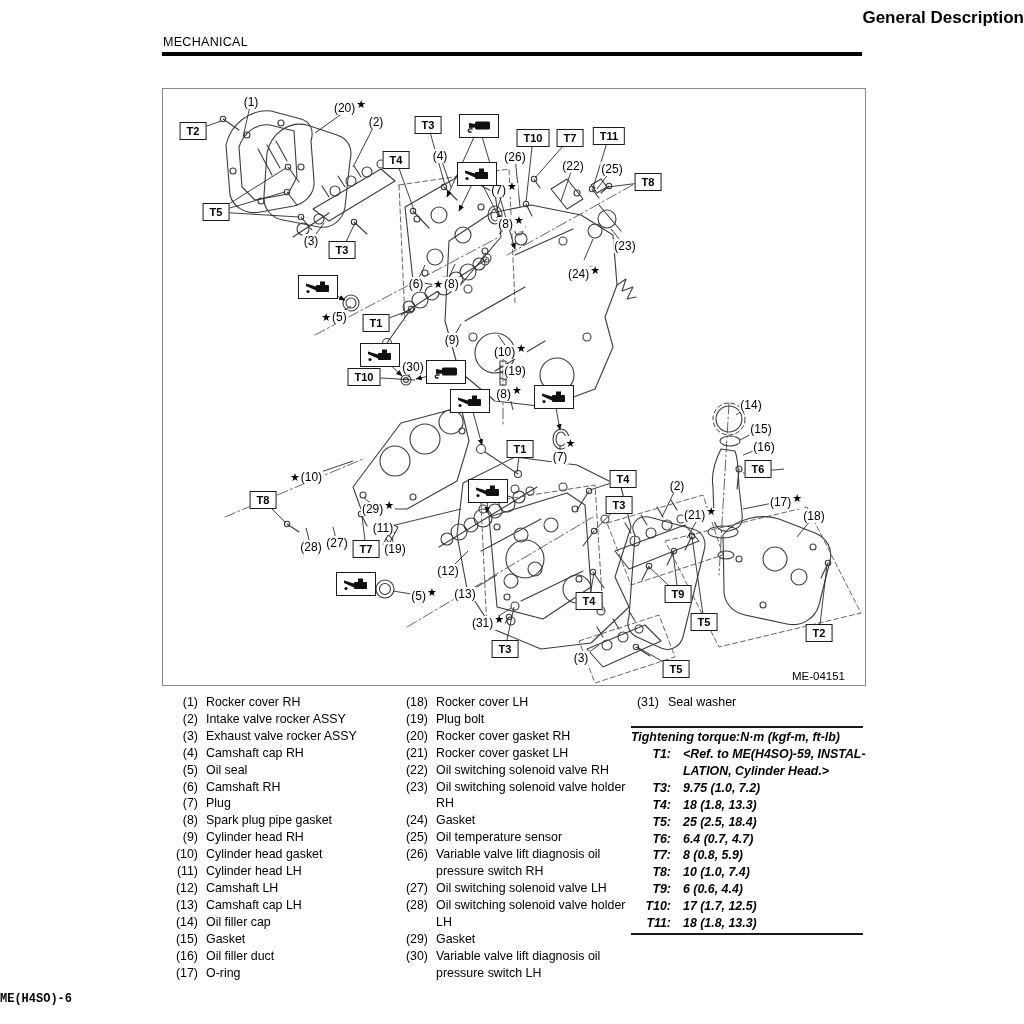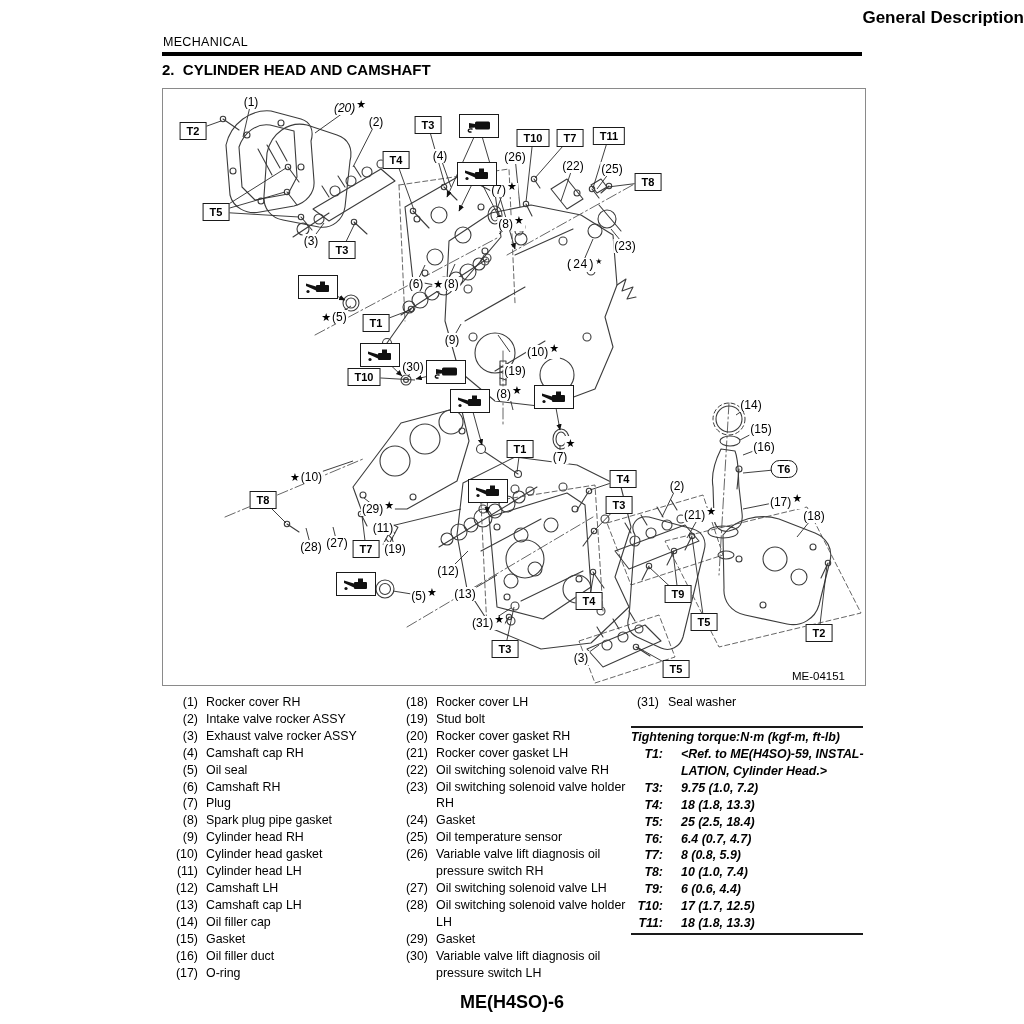--- a/index.html
+++ b/index.html
@@ -34,35 +34,34 @@
   .pcol{position:absolute;top:0;}
   .pcol1{left:2px;width:222px;}
   .pcol2{left:232px;width:236px;}
   .pcol3{left:469px;width:232px;}
   .prow{display:grid;grid-template-columns:34px 1fr;column-gap:8px;}
   .pcol3 .prow{grid-template-columns:28px 1fr;column-gap:9px;}
   .pnum{text-align:right;}
   .torque{font-weight:bold;font-style:italic;border-top:2px solid #1a1a1a;border-bottom:2px solid #1a1a1a;
           margin-top:15px;padding:1px 0 2px 0;line-height:16.8px;}
   .tq-head{font-size:12.4px;}
-  .trow{display:grid;grid-template-columns:32px 1fr;column-gap:18px;}
+  .trow{display:grid;grid-template-columns:32px 1fr;column-gap:12px;margin-left:8px;}
   .trow.gap{margin-bottom:1px;}
   .tlab{text-align:right;}
   .tval div{white-space:nowrap;}
-  .footer{position:absolute;top:992px;left:0;width:100%;text-align:center;
-          font-size:18px;font-weight:bold;}
+  .footer{position:absolute;top:992px;left:0;width:100%;text-align:left;
+          font-size:12px;font-weight:bold;font-family:Liberation Mono, monospace;}
 </style>
 </head>
 <body>
 
 <div class="page">
   <div class="doc-title">General Description</div>
   <div class="mech">MECHANICAL</div>
   <div class="rule-thick"></div>
-  <h2 class="heading">2.&nbsp; CYLINDER HEAD AND CAMSHAFT</h2>
 
   <div class="diagram">
     <svg class="artsvg" width="702" height="596" viewBox="0 0 702 596">
       <defs>
         <marker id="arr" markerWidth="8" markerHeight="8" refX="6.5" refY="3" orient="auto">
           <path d="M0,0 L7,3 L0,6 Z" fill="#111"></path>
         </marker>
       </defs>
       <g class="art">
 
@@ -348,44 +347,44 @@
         <div class="tbox" style="left: 485px; top: 93px;">T8</div>
         <div class="tbox" style="left: 53px; top: 123px;">T5</div>
         <div class="tbox" style="left: 179px; top: 161px;">T3</div>
         <div class="tbox" style="left: 213px; top: 234px;">T1</div>
         <div class="tbox" style="left: 201px; top: 288px;">T10</div>
         <div class="tbox" style="left: 100px; top: 411px;">T8</div>
         <div class="tbox" style="left: 203px; top: 460px;">T7</div>
         <div class="tbox" style="left: 357px; top: 360px;">T1</div>
         <div class="tbox" style="left: 460px; top: 390px;">T4</div>
         <div class="tbox" style="left: 456px; top: 416px;">T3</div>
-        <div class="tbox" style="left: 621px; top: 380px; border-radius: 9px;">T6</div>
+        <div class="tbox" style="left: 595px; top: 380px;">T6</div>
         <div class="tbox" style="left: 515px; top: 505px; text-align: right;">T9</div>
         <div class="tbox" style="left: 541px; top: 533px;">T5</div>
         <div class="tbox" style="left: 426px; top: 512px;">T4</div>
         <div class="tbox" style="left: 342px; top: 560px;">T3</div>
         <div class="tbox" style="left: 513px; top: 580px;">T5</div>
         <div class="tbox" style="left: 656px; top: 544px;">T2</div>
         <div class="plabel" style="left: 88px; top: 13px;"><span>(1)</span></div>
-        <div class="plabel" style="left: 187px; top: 19px; font-style: italic;"><span>(20)</span><span class="star raised">★</span></div>
+        <div class="plabel" style="left: 187px; top: 19px;"><span>(20)</span><span class="star raised">★</span></div>
         <div class="plabel" style="left: 213px; top: 33px;"><span>(2)</span></div>
         <div class="plabel" style="left: 277px; top: 67px;"><span>(4)</span></div>
         <div class="plabel" style="left: 352px; top: 68px;"><span>(26)</span></div>
         <div class="plabel" style="left: 410px; top: 77px;"><span>(22)</span></div>
         <div class="plabel" style="left: 449px; top: 80px;"><span>(25)</span></div>
         <div class="plabel" style="left: 341px; top: 101px;"><span>(7)</span><span class="star raised">★</span></div>
         <div class="plabel" style="left: 348px; top: 135px;"><span>(8)</span><span class="star raised">★</span></div>
         <div class="plabel" style="left: 148px; top: 152px;"><span>(3)</span></div>
         <div class="plabel" style="left: 253px; top: 195px;"><span>(6)</span></div>
         <div class="plabel" style="left: 283px; top: 195px;"><span class="star lead">★</span><span>(8)</span></div>
         <div class="plabel" style="left: 171px; top: 228px;"><span class="star lead">★</span><span>(5)</span></div>
         <div class="plabel" style="left: 289px; top: 251px;"><span>(9)</span></div>
-        <div class="plabel" style="left: 347px; top: 263px; margin-left: 33px;"><span>(10)</span><span class="star raised">★</span></div>
+        <div class="plabel" style="left: 347px; top: 263px;"><span>(10)</span><span class="star raised">★</span></div>
         <div class="plabel" style="left: 462px; top: 157px;"><span>(23)</span></div>
-        <div class="plabel" style="left: 421px; top: 176px; font-family: Liberation Mono, monospace;"><span>(24)</span><span class="star raised">★</span></div>
+        <div class="plabel" style="left: 421px; top: 185px;"><span>(24)</span><span class="star raised">★</span></div>
         <div class="plabel" style="left: 352px; top: 282px;"><span>(19)</span></div>
         <div class="plabel" style="left: 250px; top: 278px;"><span>(30)</span></div>
         <div class="plabel" style="left: 346px; top: 305px;"><span>(8)</span><span class="star raised">★</span></div>
         <div class="plabel" style="left: 397px; top: 368px;"><span>(7)</span></div>
         <div class="plabel" style="left: 408px; top: 354px;"><span class="star lead">★</span></div>
         <div class="plabel" style="left: 143px; top: 388px;"><span class="star lead">★</span><span>(10)</span></div>
         <div class="plabel" style="left: 215px; top: 420px;"><span>(29)</span><span class="star raised">★</span></div>
         <div class="plabel" style="left: 220px; top: 439px;"><span>(11)</span></div>
         <div class="plabel" style="left: 148px; top: 458px;"><span>(28)</span></div>
         <div class="plabel" style="left: 174px; top: 454px;"><span>(27)</span></div>
@@ -547,21 +546,21 @@
           <span class="plbl">O-ring</span>
         </div>
       </div>
       <div class="pcol pcol2">
         <div class="prow">
           <span class="pnum">(18)</span>
           <span class="plbl">Rocker cover LH</span>
         </div>
         <div class="prow">
           <span class="pnum">(19)</span>
-          <span class="plbl">Stud bolt</span>
+          <span class="plbl">Plug bolt</span>
         </div>
         <div class="prow">
           <span class="pnum">(20)</span>
           <span class="plbl">Rocker cover gasket RH</span>
         </div>
         <div class="prow">
           <span class="pnum">(21)</span>
           <span class="plbl">Rocker cover gasket LH</span>
         </div>
         <div class="prow">

